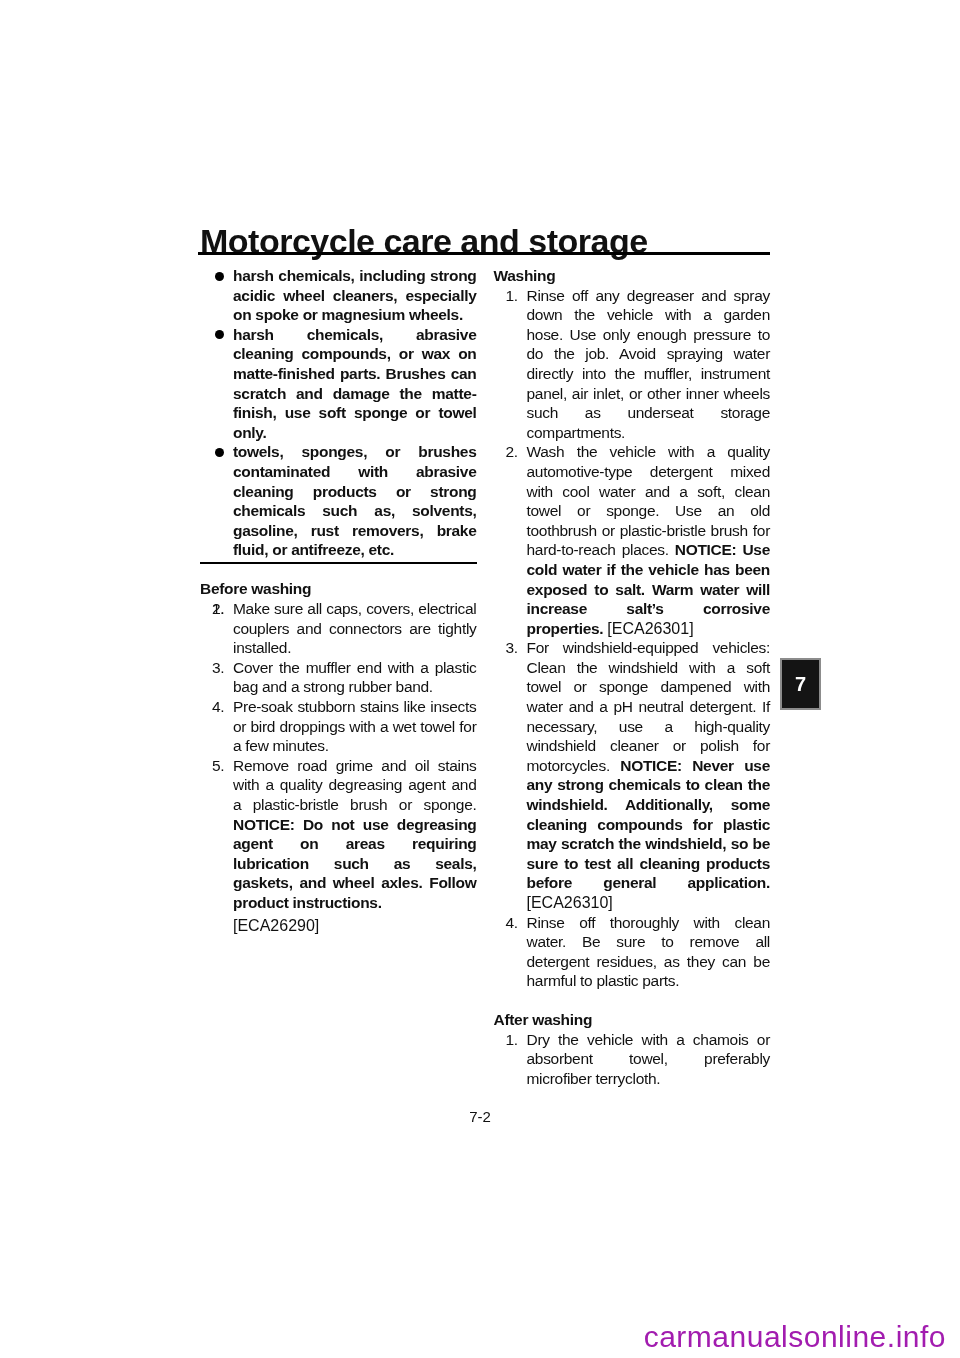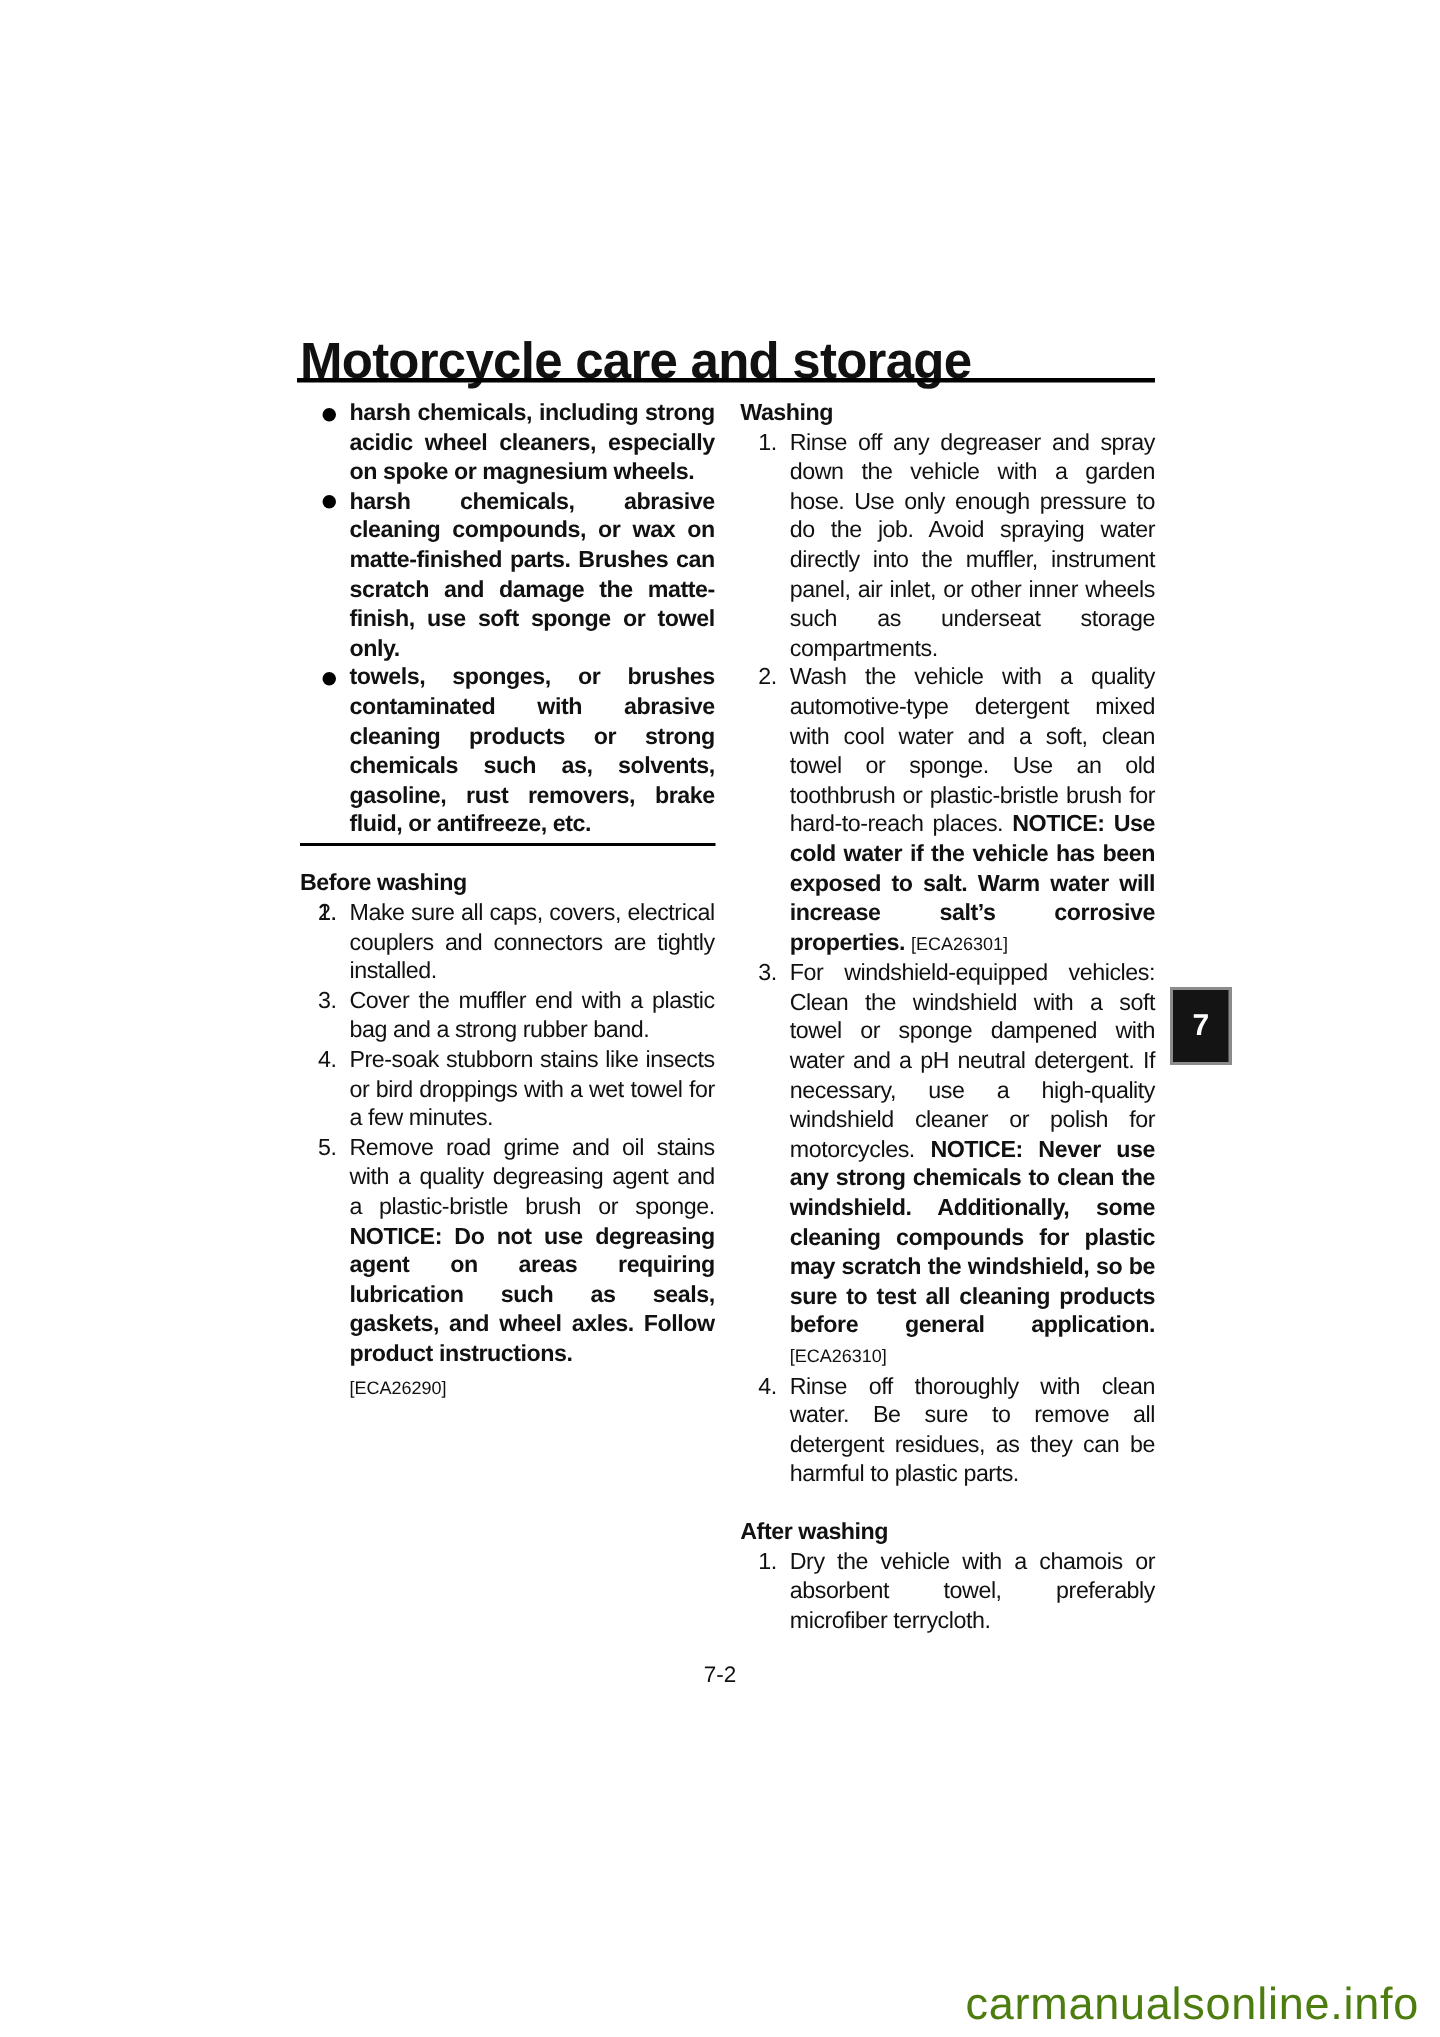--- a/index.html
+++ b/index.html
@@ -38,35 +38,35 @@
   }
   .heading-gap{margin-top:15px;}
   .after-gap{margin-top:19px;}
   ol.num-list{list-style:none;margin:0;padding:0;}
   ol.num-list li{
     position:relative;padding-left:33px;text-align:justify;
   }
   .item-num{position:absolute;left:12px;top:0;}
   .notice-label{font-weight:bold;}
   .notice-text{font-weight:bold;}
-  .eca-code{font-size:12px;letter-spacing:0;}
+  .eca-code{font-size:16px;letter-spacing:0;}
   .eca-block{display:block;margin-top:3px;}
   .page-number{
     position:absolute;left:0;top:1108px;width:960px;text-align:center;
     font-size:15px;letter-spacing:0;
   }
   .chapter-tab{
     position:absolute;left:780px;top:658px;width:41px;height:52px;
     background:#141414;border:2px solid #8c8c8c;box-sizing:border-box;
     display:flex;align-items:center;justify-content:center;
     color:#fff;font-size:20px;font-weight:bold;
   }
   .watermark{
     position:absolute;right:14px;top:1320px;
-    font-size:30px;color:#4d7c0f;letter-spacing:0.5px;white-space:nowrap;
+    font-size:30px;color:#a21caf;letter-spacing:0.5px;white-space:nowrap;
   }
 </style>
 </head>
 <body>
 
 <div class="page-title">Motorcycle care and storage</div>
 <div class="header-rule"></div>
 
 <div class="columns">
 

